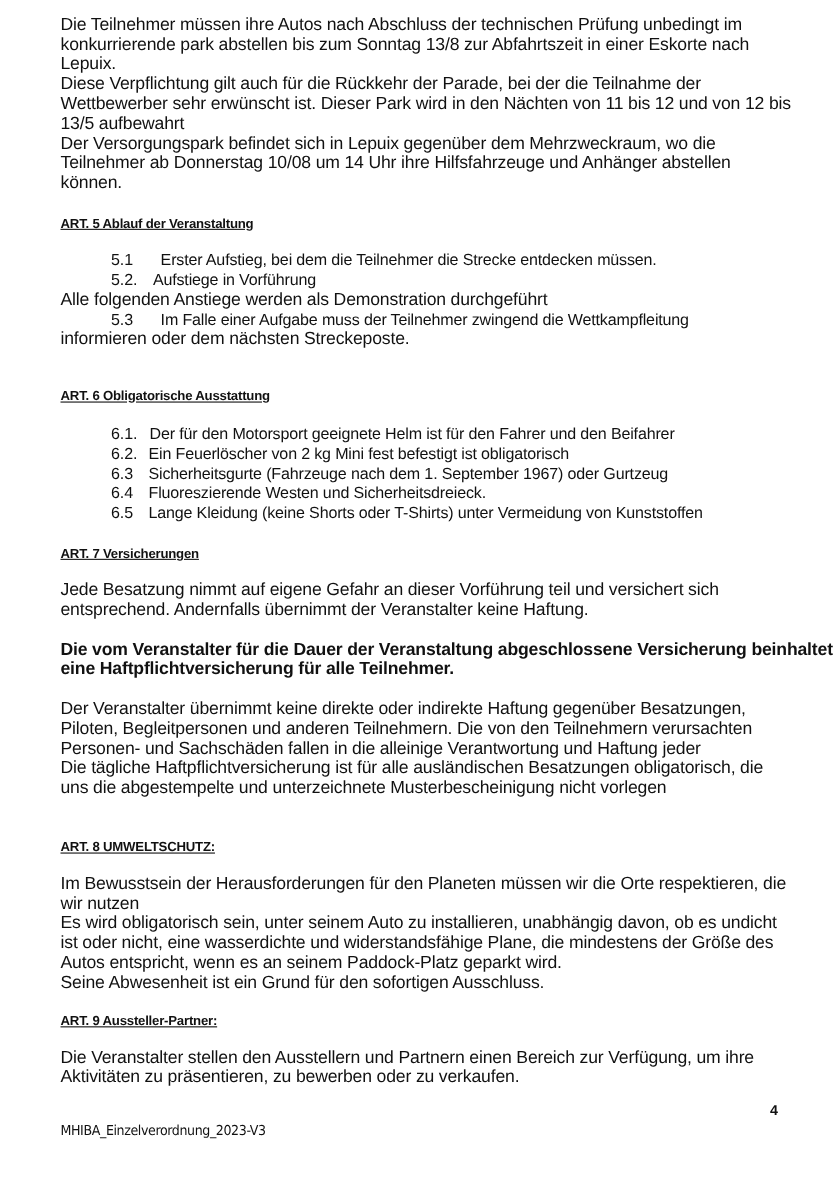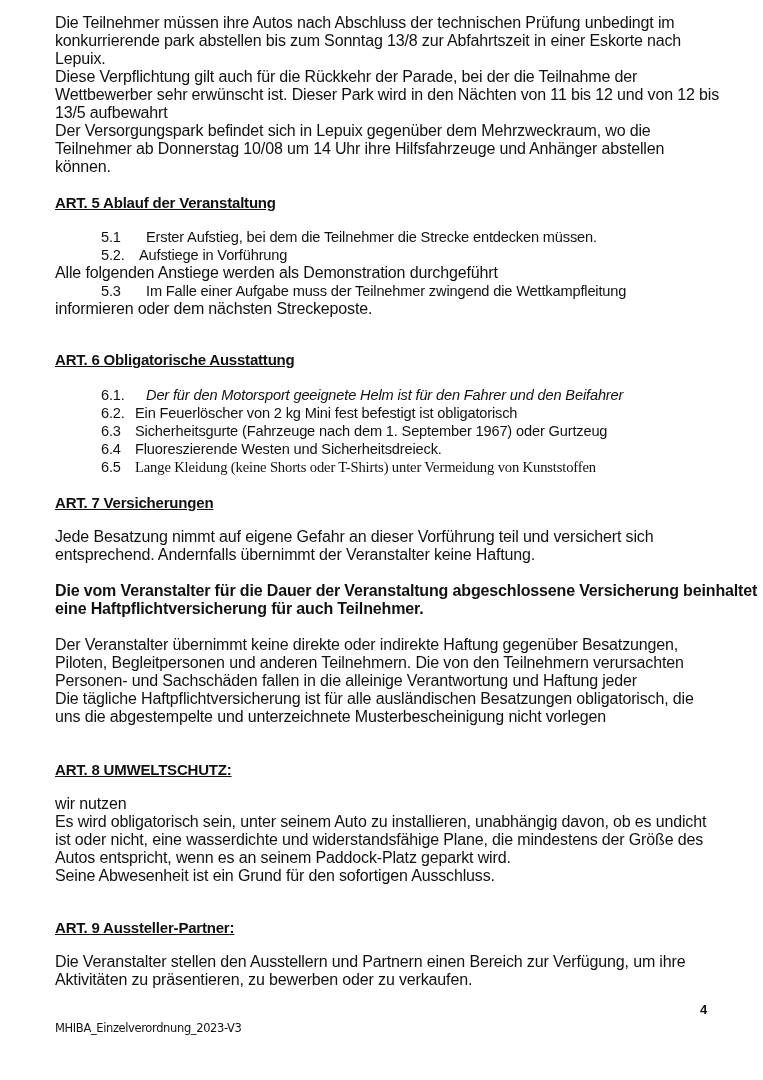--- a/index.html
+++ b/index.html
@@ -1,20 +1,20 @@
 <!DOCTYPE html>
 <html><head>
 <meta charset="utf-8">
 <style>
   html, body { margin:0; padding:0; }
   body { width:763px; height:1080px; background:#ffffff; position:relative; overflow:hidden;
          font-family:"Liberation Sans", sans-serif; color:#111111; }
   .blk { position:absolute; left:55px; font-size:16px; line-height:18px; letter-spacing:-0.15px; white-space:nowrap; }
   .line { display:block; }
-  .h { position:absolute; left:55px; font-size:15px; font-weight:bold; text-decoration:underline; line-height:18px; letter-spacing:-0.2px; }
+  .h { position:absolute; left:55px; font-size:12px; font-weight:bold; text-decoration:underline; line-height:18px; letter-spacing:-0.2px; }
   .li { position:absolute; font-size:14.6px; line-height:18px; white-space:nowrap; letter-spacing:-0.15px; }
   .num { position:absolute; left:101px; }
   .pg { position:absolute; left:700px; top:1002px; font-size:13px; font-weight:bold; }
   .foot { position:absolute; left:55px; top:1020px; font-size:12.5px; font-family:"DejaVu Sans", sans-serif; letter-spacing:-0.4px; transform:scaleX(0.92); transform-origin:left; }
 </style>
 </head>
 <body>
 
 <div class="blk" style="top:14px;">
   <span class="line">Die Teilnehmer müssen ihre Autos nach Abschluss der technischen Prüfung unbedingt im</span>
@@ -40,58 +40,59 @@
 <div class="blk" style="top:264px;">Alle folgenden Anstiege werden als Demonstration durchgeführt</div>
 <div class="li" style="top:282px; left:0;">
   <span class="num">5.3</span>
   <span style="position:absolute; left:146px;">Im Falle einer Aufgabe muss der Teilnehmer zwingend die Wettkampfleitung</span>
 </div>
 <div class="blk" style="top:300px;">informieren oder dem nächsten Streckeposte.</div>
 
 <div class="h" style="top:351px;">ART. 6 Obligatorische Ausstattung</div>
 <div class="li" style="top:386px; left:0;">
   <span class="num">6.1.</span>
-  <span style="position:absolute; left:146px;font-style:italic;">Der für den Motorsport geeignete Helm ist für den Fahrer und den Beifahrer</span>
+  <span style="position:absolute; left:136px;">Der für den Motorsport geeignete Helm ist für den Fahrer und den Beifahrer</span>
 </div>
 <div class="li" style="top:404px; left:0;">
   <span class="num">6.2.</span>
   <span style="position:absolute; left:135px;">Ein Feuerlöscher von 2 kg Mini fest befestigt ist obligatorisch</span>
 </div>
 <div class="li" style="top:422px; left:0;">
   <span class="num">6.3</span>
   <span style="position:absolute; left:135px;">Sicherheitsgurte (Fahrzeuge nach dem 1. September 1967)  oder Gurtzeug</span>
 </div>
 <div class="li" style="top:440px; left:0;">
   <span class="num">6.4</span>
   <span style="position:absolute; left:135px;">Fluoreszierende Westen und Sicherheitsdreieck.</span>
 </div>
 <div class="li" style="top:458px; left:0;">
   <span class="num">6.5</span>
-  <span style="position:absolute; left:135px;font-family:Liberation Serif, serif;">Lange Kleidung (keine Shorts oder T-Shirts) unter Vermeidung von Kunststoffen</span>
+  <span style="position:absolute; left:135px;">Lange Kleidung (keine Shorts oder T-Shirts) unter Vermeidung von Kunststoffen</span>
 </div>
 
 <div class="h" style="top:494px;">ART. 7 Versicherungen</div>
 <div class="blk" style="top:528px;">
   <span class="line">Jede Besatzung nimmt auf eigene Gefahr an dieser Vorführung teil und versichert sich</span>
   <span class="line">entsprechend. Andernfalls übernimmt der Veranstalter keine Haftung.</span>
 </div>
 <div class="blk" style="top:582px;font-weight:bold;">
   <span class="line">Die vom Veranstalter für die Dauer der Veranstaltung abgeschlossene Versicherung beinhaltet</span>
-  <span class="line">eine Haftpflichtversicherung für auch Teilnehmer.</span>
+  <span class="line">eine Haftpflichtversicherung für alle Teilnehmer.</span>
 </div>
 <div class="blk" style="top:636px;">
   <span class="line">Der Veranstalter übernimmt keine direkte oder indirekte Haftung gegenüber Besatzungen,</span>
   <span class="line">Piloten, Begleitpersonen und anderen Teilnehmern. Die von den Teilnehmern verursachten</span>
   <span class="line">Personen- und Sachschäden fallen in die alleinige Verantwortung und Haftung jeder</span>
   <span class="line">Die tägliche Haftpflichtversicherung ist für alle ausländischen Besatzungen obligatorisch, die</span>
   <span class="line">uns die abgestempelte und unterzeichnete Musterbescheinigung nicht vorlegen</span>
 </div>
 
 <div class="h" style="top:761px;text-decoration:underline;">ART. 8 UMWELTSCHUTZ:</div>
 <div class="blk" style="top:795px;">
+  <span class="line">Im Bewusstsein der Herausforderungen für den Planeten müssen wir die Orte respektieren, die</span>
   <span class="line">wir nutzen</span>
   <span class="line">Es wird obligatorisch sein, unter seinem Auto zu installieren, unabhängig davon, ob es undicht</span>
   <span class="line">ist oder nicht, eine wasserdichte und widerstandsfähige Plane, die mindestens der Größe des</span>
   <span class="line">Autos entspricht, wenn es an seinem Paddock-Platz geparkt wird.</span>
   <span class="line">Seine Abwesenheit ist ein Grund für den sofortigen Ausschluss.</span>
 </div>
 
 <div class="h" style="top:919px;">ART. 9 Aussteller-Partner:</div>
 <div class="blk" style="top:953px;">
   <span class="line">Die Veranstalter stellen den Ausstellern und Partnern einen Bereich zur Verfügung, um ihre</span>

